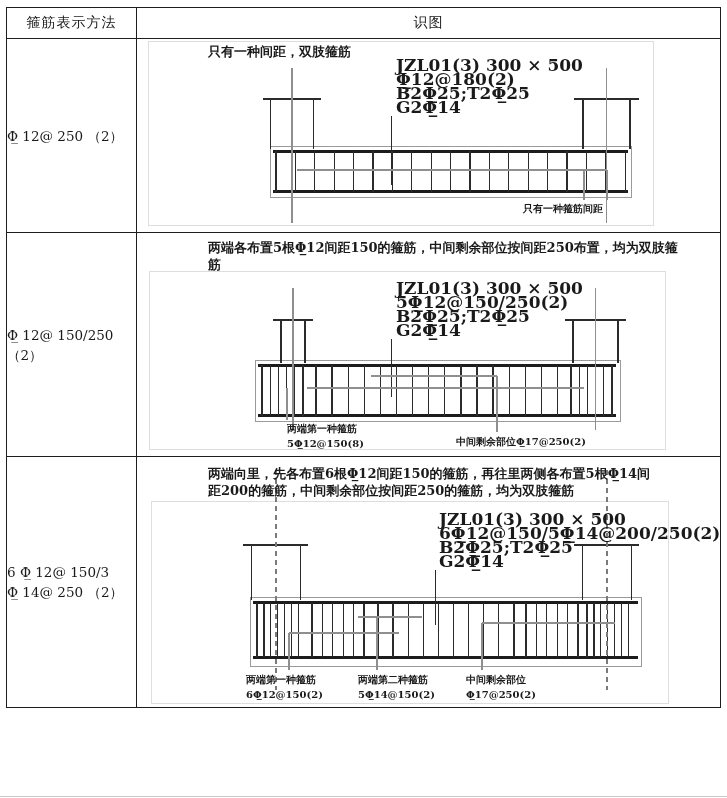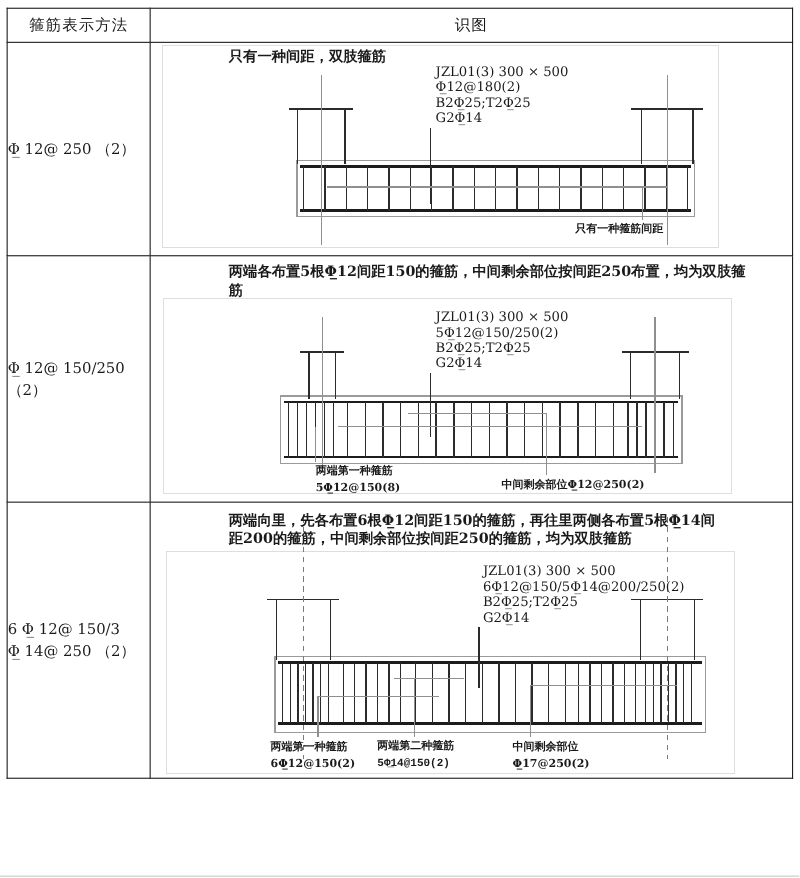--- a/index.html
+++ b/index.html
@@ -12,21 +12,21 @@
   table.main{border-collapse:collapse;width:715px;table-layout:fixed;}
   table.main td{border:1.6px solid #1d1d1d;vertical-align:middle;padding:0;margin-left:20px;}
   col.c1{width:130px;}
   td.head{height:30px;text-align:center;font-size:14px;letter-spacing:1px;}
   td.method{font-size:13.5px;padding-left:8px;line-height:20px;}
   td.fig{vertical-align:top;}
   .figwrap{position:relative;width:100%;overflow:hidden;}
   .figwrap svg{position:absolute;left:0;top:0;}
   .dlabel{position:absolute;font-weight:bold;white-space:nowrap;}
   .desc{position:absolute;font-weight:bold;font-size:13px;line-height:17px;white-space:normal;}
-  .spec{position:absolute;font-weight:normal;font-size:12px;line-height:14px;}
+  .spec{position:absolute;font-weight:bold;font-size:17px;line-height:14px;}
   .note{font-size:10px;line-height:15px;}
   td.imp-label{font-size:13.5px;padding-left:10px;}
   td.imp-text{font-size:13.5px;}
   .imp-inner{padding:6px 9px 6px 9px;line-height:1.62;text-align:justify;}
   
   .ln{stroke:#2b2b2b;stroke-width:1.2;}
   .th{stroke:#1c1c1c;stroke-width:2.3;}
   .gy{stroke:#8f8f8f;stroke-width:1.1;fill:none;}
   .gd{stroke:#7a7a7a;stroke-width:1.1;stroke-dasharray:5 4;}
   .bx{stroke:#9a9a9a;stroke-width:1;fill:none;}
@@ -180,21 +180,21 @@
             <div class="spec" style="left:259px;top:48px;">
               <div>JZL01(3) 300 × 500</div>
               <div>5Φ̲12@150/250(2)</div>
               <div>B2Φ̲25;T2Φ̲25</div>
               <div>G2Φ̲14</div>
             </div>
             <div class="dlabel note" style="left:150px;top:188px;">
               <div>两端第一种箍筋</div>
               <div>5Φ̲12@150(8)</div>
             </div>
-            <div class="dlabel note" style="left:319px;top:201px;">中间剩余部位Φ̲12@250(2)</div>
+            <div class="dlabel note" style="left:319px;top:201px;">中间剩余部位Φ̲17@250(2)</div>
           </div>
         </td>
       </tr>
 
       <tr>
         <td class="method">
           <div>6 Φ̲ 12@ 150/3</div>
           <div>Φ̲ 14@ 250 （2）</div>
         </td>
         <td class="fig">
@@ -274,21 +274,21 @@
             <div class="spec" style="left:302px;top:55px;">
               <div>JZL01(3) 300 × 500</div>
               <div>6Φ̲12@150/5Φ̲14@200/250(2)</div>
               <div>B2Φ̲25;T2Φ̲25</div>
               <div>G2Φ̲14</div>
             </div>
             <div class="dlabel note" style="left:109px;top:215px;">
               <div>两端第一种箍筋</div>
               <div>6Φ̲12@150(2)</div>
             </div>
-            <div class="dlabel note" style="left:206px;top:215px;font-family:Liberation Mono, monospace;">
+            <div class="dlabel note" style="left:221px;top:215px;">
               <div>两端第二种箍筋</div>
               <div>5Φ̲14@150(2)</div>
             </div>
             <div class="dlabel note" style="left:329px;top:215px;">
               <div>中间剩余部位</div>
               <div>Φ̲17@250(2)</div>
             </div>
           </div>
         </td>
       </tr>

